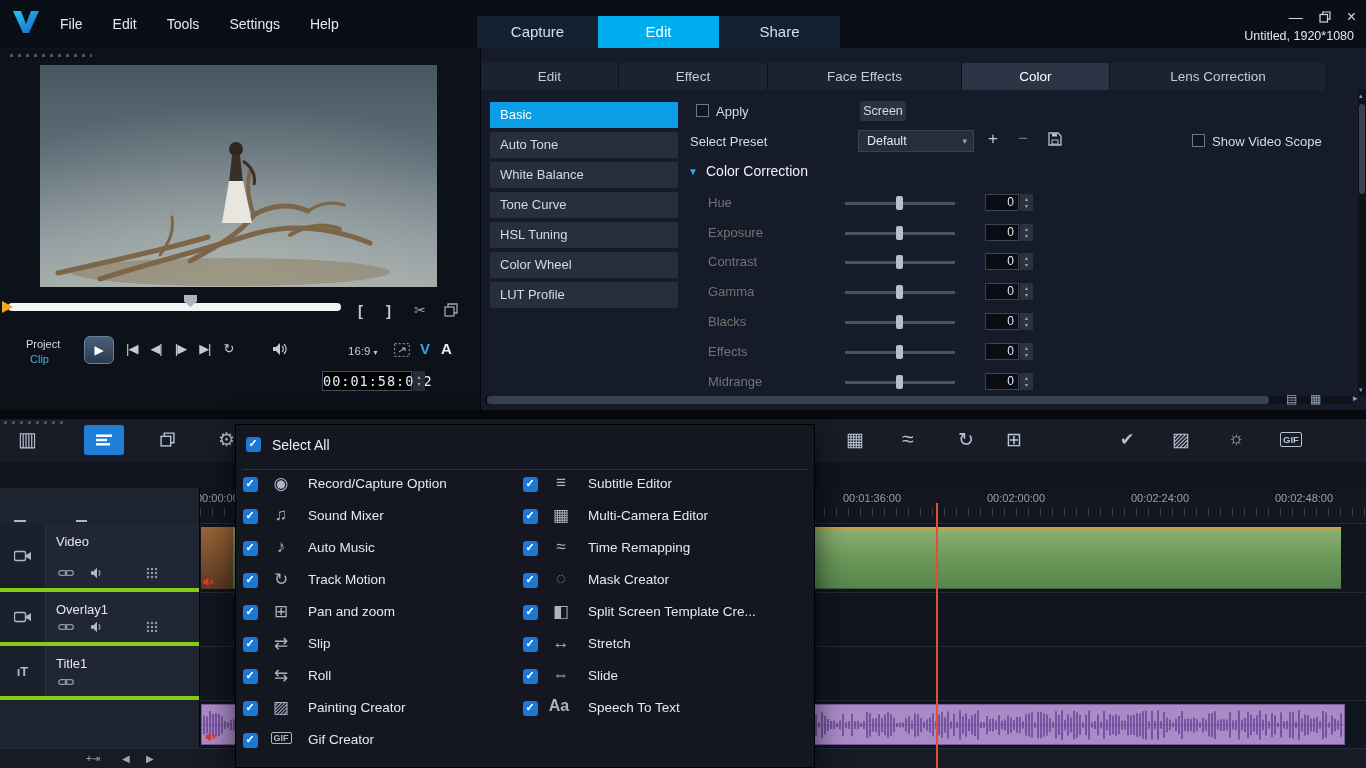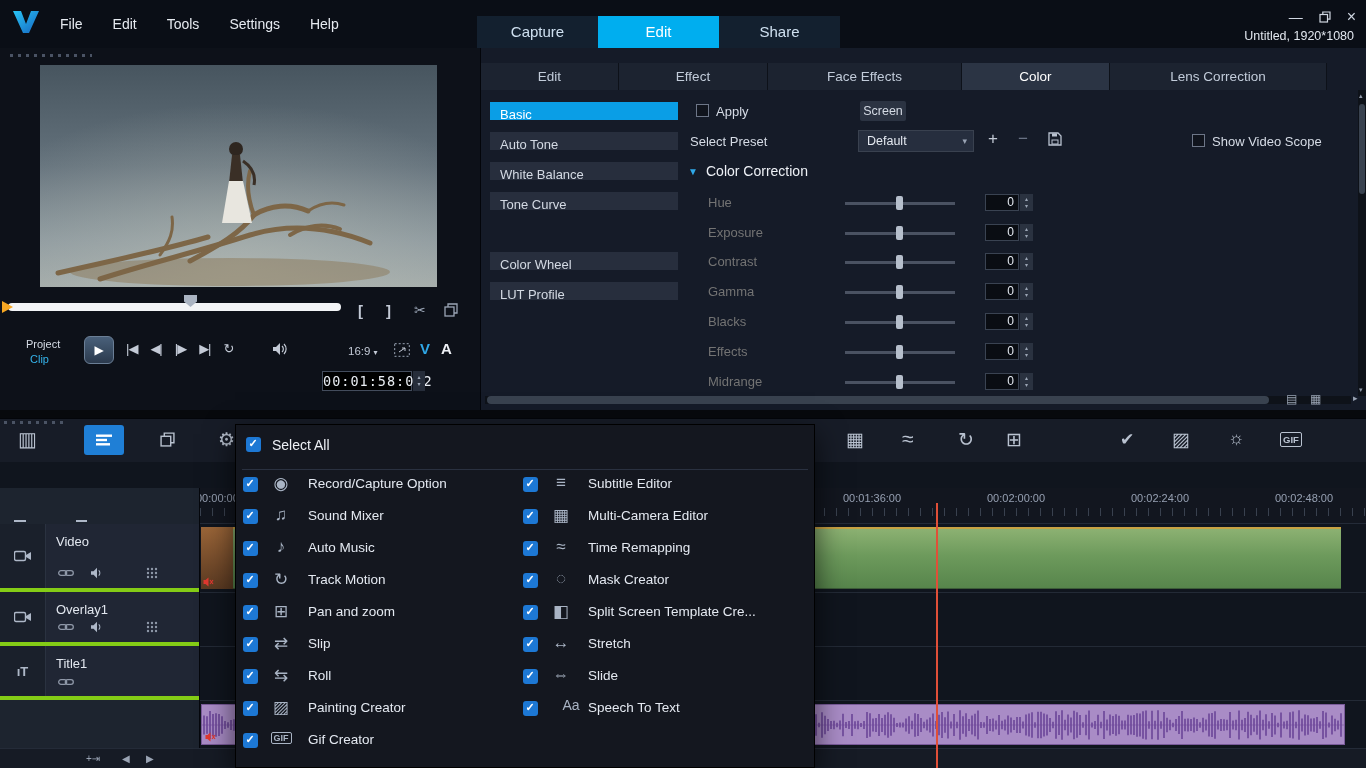--- a/index.html
+++ b/index.html
@@ -34,21 +34,21 @@
   #aspect{position:absolute;left:348px;top:297px;font-size:11.5px;color:#c3cad6}
   #vletter{position:absolute;left:420px;top:292px;font-size:15px;font-weight:bold;color:#2fa8e8}
   #aletter{position:absolute;left:441px;top:292px;font-size:15px;font-weight:bold;color:#eef1f6}
   #pv-tc{position:absolute;left:322px;top:323px;width:90px;height:20px;background:#000;border:1px solid #434c5c;color:#e8ecf2;font-size:13.5px;letter-spacing:1px;text-align:center;line-height:18px}
   #pv-spin{position:absolute;left:413px;top:323px;width:12px;height:20px;background:#262d3a;display:flex;flex-direction:column;align-items:center;justify-content:center;font-size:6px;color:#9aa4b4;line-height:7px}
 
   
   #colorpanel{left:481px;top:48px;width:885px;height:362px;background:#151b28}
   .cp-tab{position:absolute;top:15px;height:27px;line-height:27px;text-align:center;font-size:13.5px;background:#1c2330;color:#c2ccda;border-right:1px solid #0d1119}
   .cp-tab.active{background:#2b3444;color:#fff}
-  .cat{position:absolute;left:9px;width:188px;height:18px;line-height:26px;padding-left:10px;background:#272e3d;color:#d4dae4;font-size:13px}
+  .cat{position:absolute;left:9px;width:188px;height:26px;line-height:26px;padding-left:10px;background:#272e3d;color:#d4dae4;font-size:13px}
   .cat.active{background:#0a9ee6;color:#fff}
   .cb-empty{position:absolute;width:13px;height:13px;border:1px solid #6d7688;background:#10141d}
   #reset-btn{position:absolute;left:379px;top:53px;width:46px;height:20px;background:#2b3342;border-radius:2px;font-size:12.5px;text-align:center;line-height:20px;color:#d4dae4}
   #preset-dd{position:absolute;left:377px;top:82px;width:116px;height:22px;background:#262e3e;border:1px solid #39414f;font-size:12.5px;line-height:20px;padding-left:8px;color:#e4e9f1}
   #preset-dd .caret{position:absolute;right:6px;top:0;color:#9aa4b4;font-size:9px;line-height:20px}
   .cp-lbl{position:absolute;font-size:13px;color:#d6dce6}
   .sl-row{position:absolute;left:0;width:885px;height:20px}
   .sl-label{position:absolute;left:227px;top:2px;font-size:13px;color:#737373}
   .sl-track{position:absolute;left:364px;top:9px;width:110px;height:3px;background:#4a5262}
   .sl-thumb{position:absolute;left:415px;top:3px;width:7px;height:14px;background:#b6bfcc;border-radius:2px}
@@ -230,20 +230,21 @@
   <div class="cp-tab" style="left:0;width:138px">Edit</div>
   <div class="cp-tab" style="left:138px;width:149px">Effect</div>
   <div class="cp-tab" style="left:287px;width:194px">Face Effects</div>
   <div class="cp-tab active" style="left:481px;width:148px">Color</div>
   <div class="cp-tab" style="left:629px;width:217px">Lens Correction</div>
 
   <div class="cat active" style="top:54px">Basic</div>
   <div class="cat" style="top:84px">Auto Tone</div>
   <div class="cat" style="top:114px">White Balance</div>
   <div class="cat" style="top:144px">Tone Curve</div>
+  <div class="cat" style="top:174px">HSL Tuning</div>
   <div class="cat" style="top:204px">Color Wheel</div>
   <div class="cat" style="top:234px">LUT Profile</div>
 
   <span class="cb-empty" style="left:215px;top:56px"></span>
   <span class="cp-lbl" style="left:235px;top:56px">Apply</span>
   <div id="reset-btn">Screen</div>
 
   <span class="cp-lbl" style="left:209px;top:86px">Select Preset</span>
   <div id="preset-dd"><span>Default</span><span class="caret">▾</span></div>
   <span class="abs" style="left:507px;top:81px;font-size:17px;color:#c3cad6">+</span>
@@ -639,16 +640,16 @@
     <span class="pm-icon" style="left:30px">↔</span>
     <span class="pm-label" style="left:72px">Stretch</span>
   </div>
   <div class="pm-row" style="left:280px;top:243px;width:300px">
     <span class="ckb" style="left:7px;top:1px"></span>
     <span class="pm-icon" style="left:30px">⇔</span>
     <span class="pm-label" style="left:72px">Slide</span>
   </div>
   <div class="pm-row" style="left:280px;top:275px;width:300px">
     <span class="ckb" style="left:7px;top:1px"></span>
-    <span class="pm-icon" style="left:40px;font-size:14px;font-weight:normal">Aa</span>
+    <span class="pm-icon" style="left:28px;font-size:16px;font-weight:bold">Aa</span>
     <span class="pm-label" style="left:72px">Speech To Text</span>
   </div>
 </div>
 
 </body></html>

